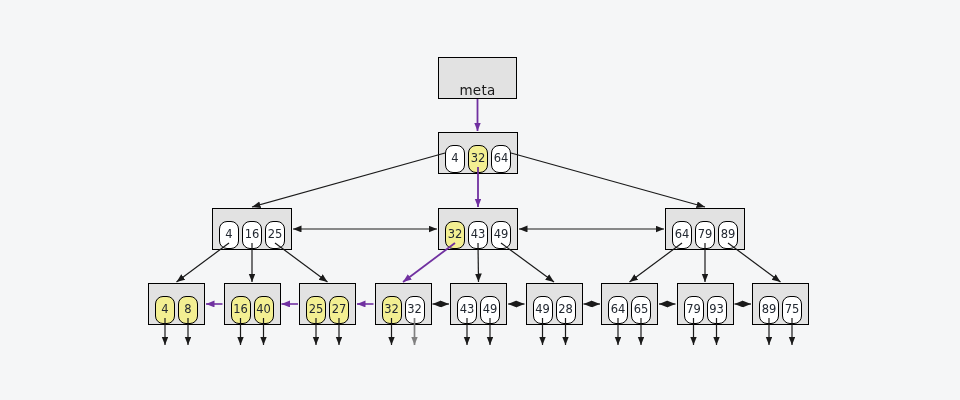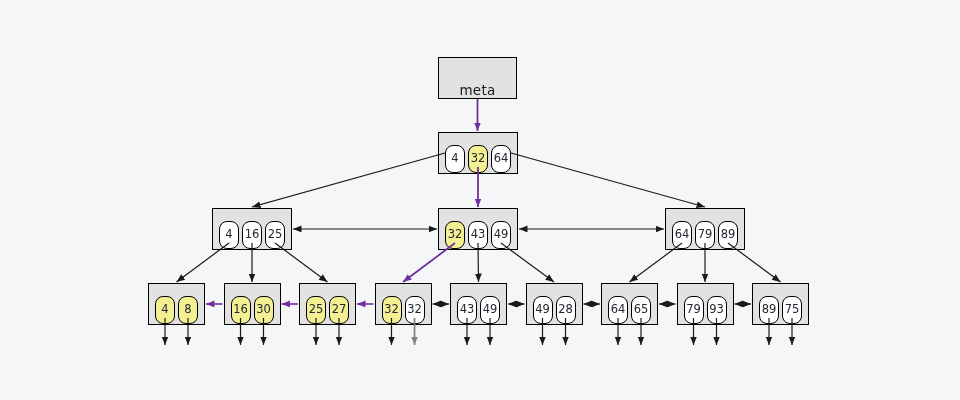--- a/index.html
+++ b/index.html
@@ -79,21 +79,21 @@
         <span class="key">64</span>
         <span class="key">79</span>
         <span class="key">89</span>
       </div>
       <div class="node" style="left: 148px; top: 283px; width: 57px; height: 42px;">
         <span class="key hl">4</span>
         <span class="key hl">8</span>
       </div>
       <div class="node" style="left: 223.5px; top: 283px; width: 57px; height: 42px;">
         <span class="key hl">16</span>
-        <span class="key hl">30</span>
+        <span class="key hl">40</span>
       </div>
       <div class="node" style="left: 299px; top: 283px; width: 57px; height: 42px;">
         <span class="key hl">25</span>
         <span class="key hl">27</span>
       </div>
       <div class="node" style="left: 374.5px; top: 283px; width: 57px; height: 42px;">
         <span class="key hl">32</span>
         <span class="key">32</span>
       </div>
       <div class="node" style="left: 450px; top: 283px; width: 57px; height: 42px;">

